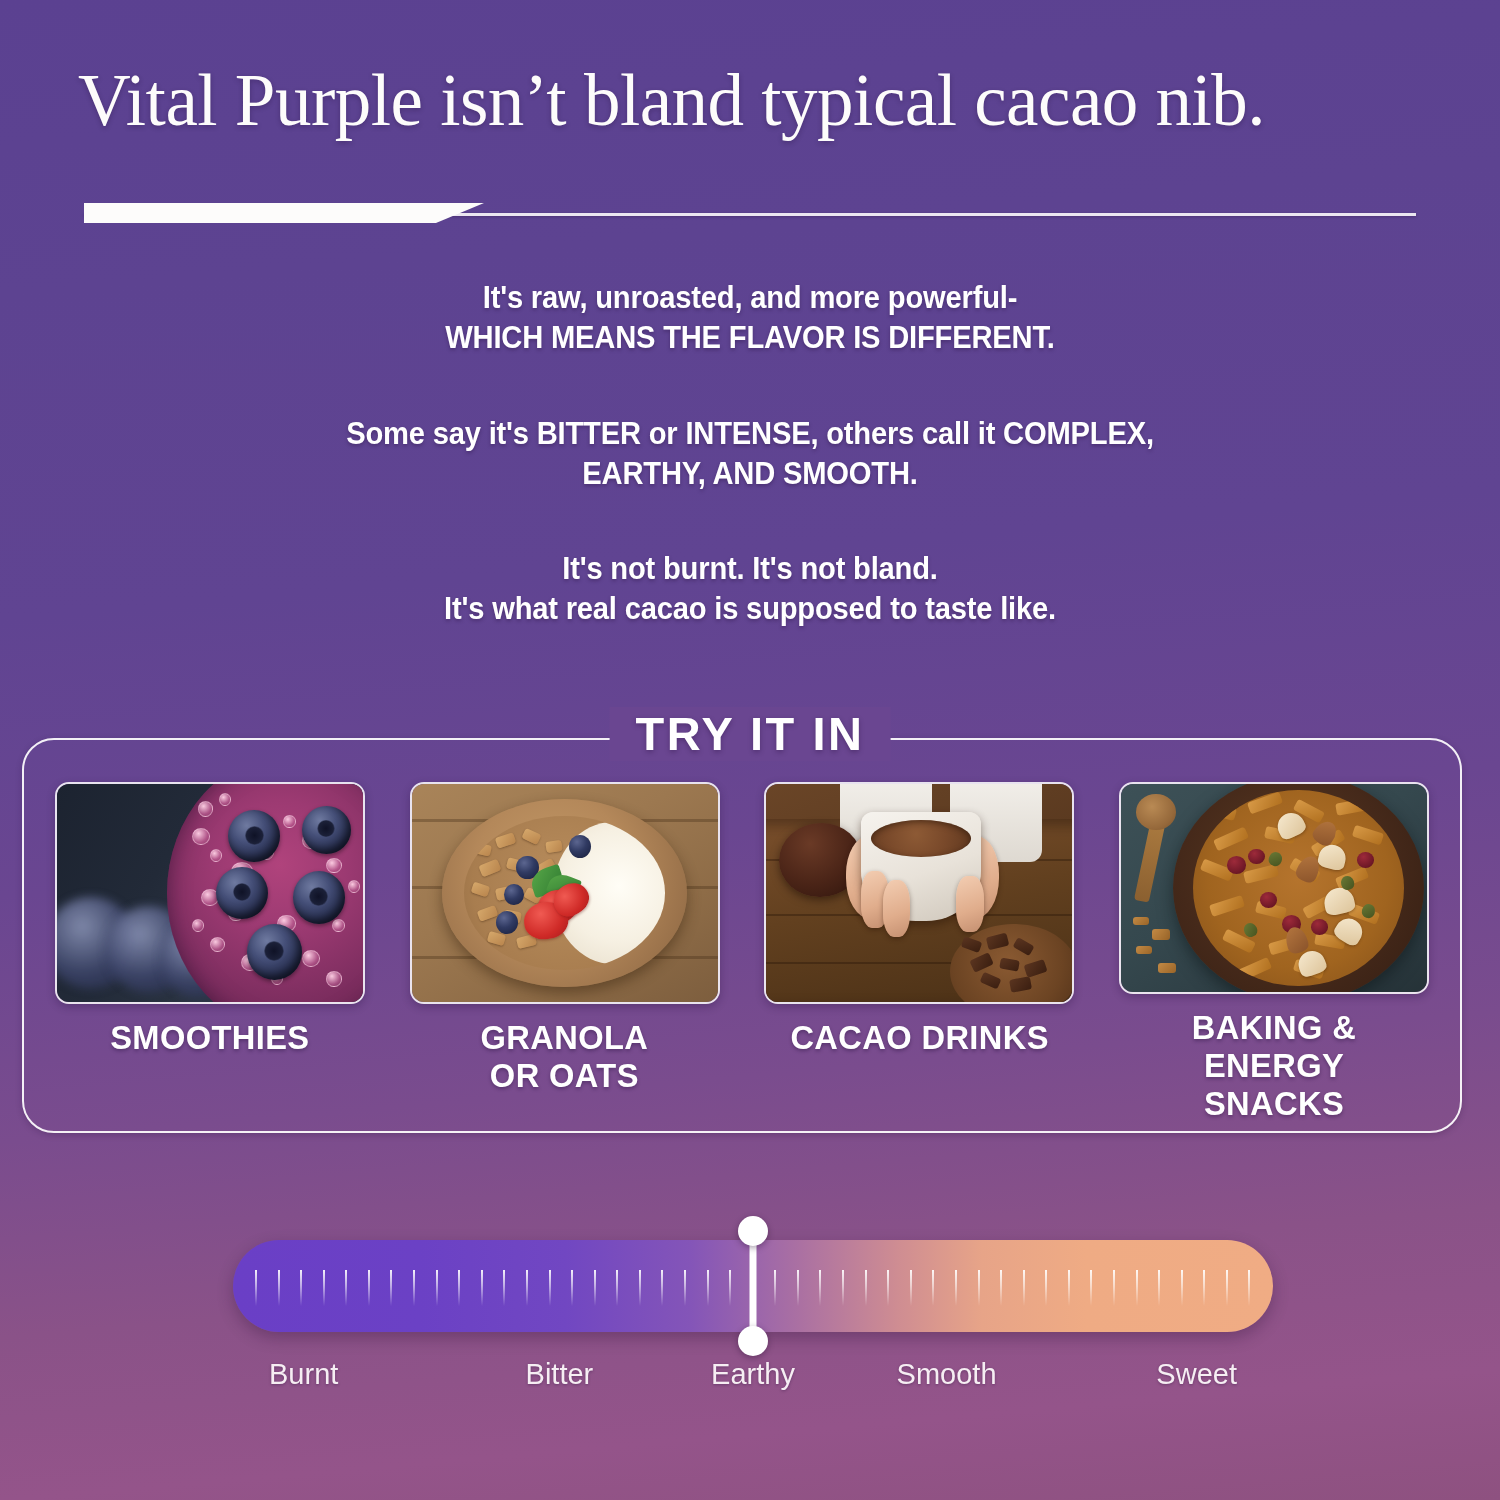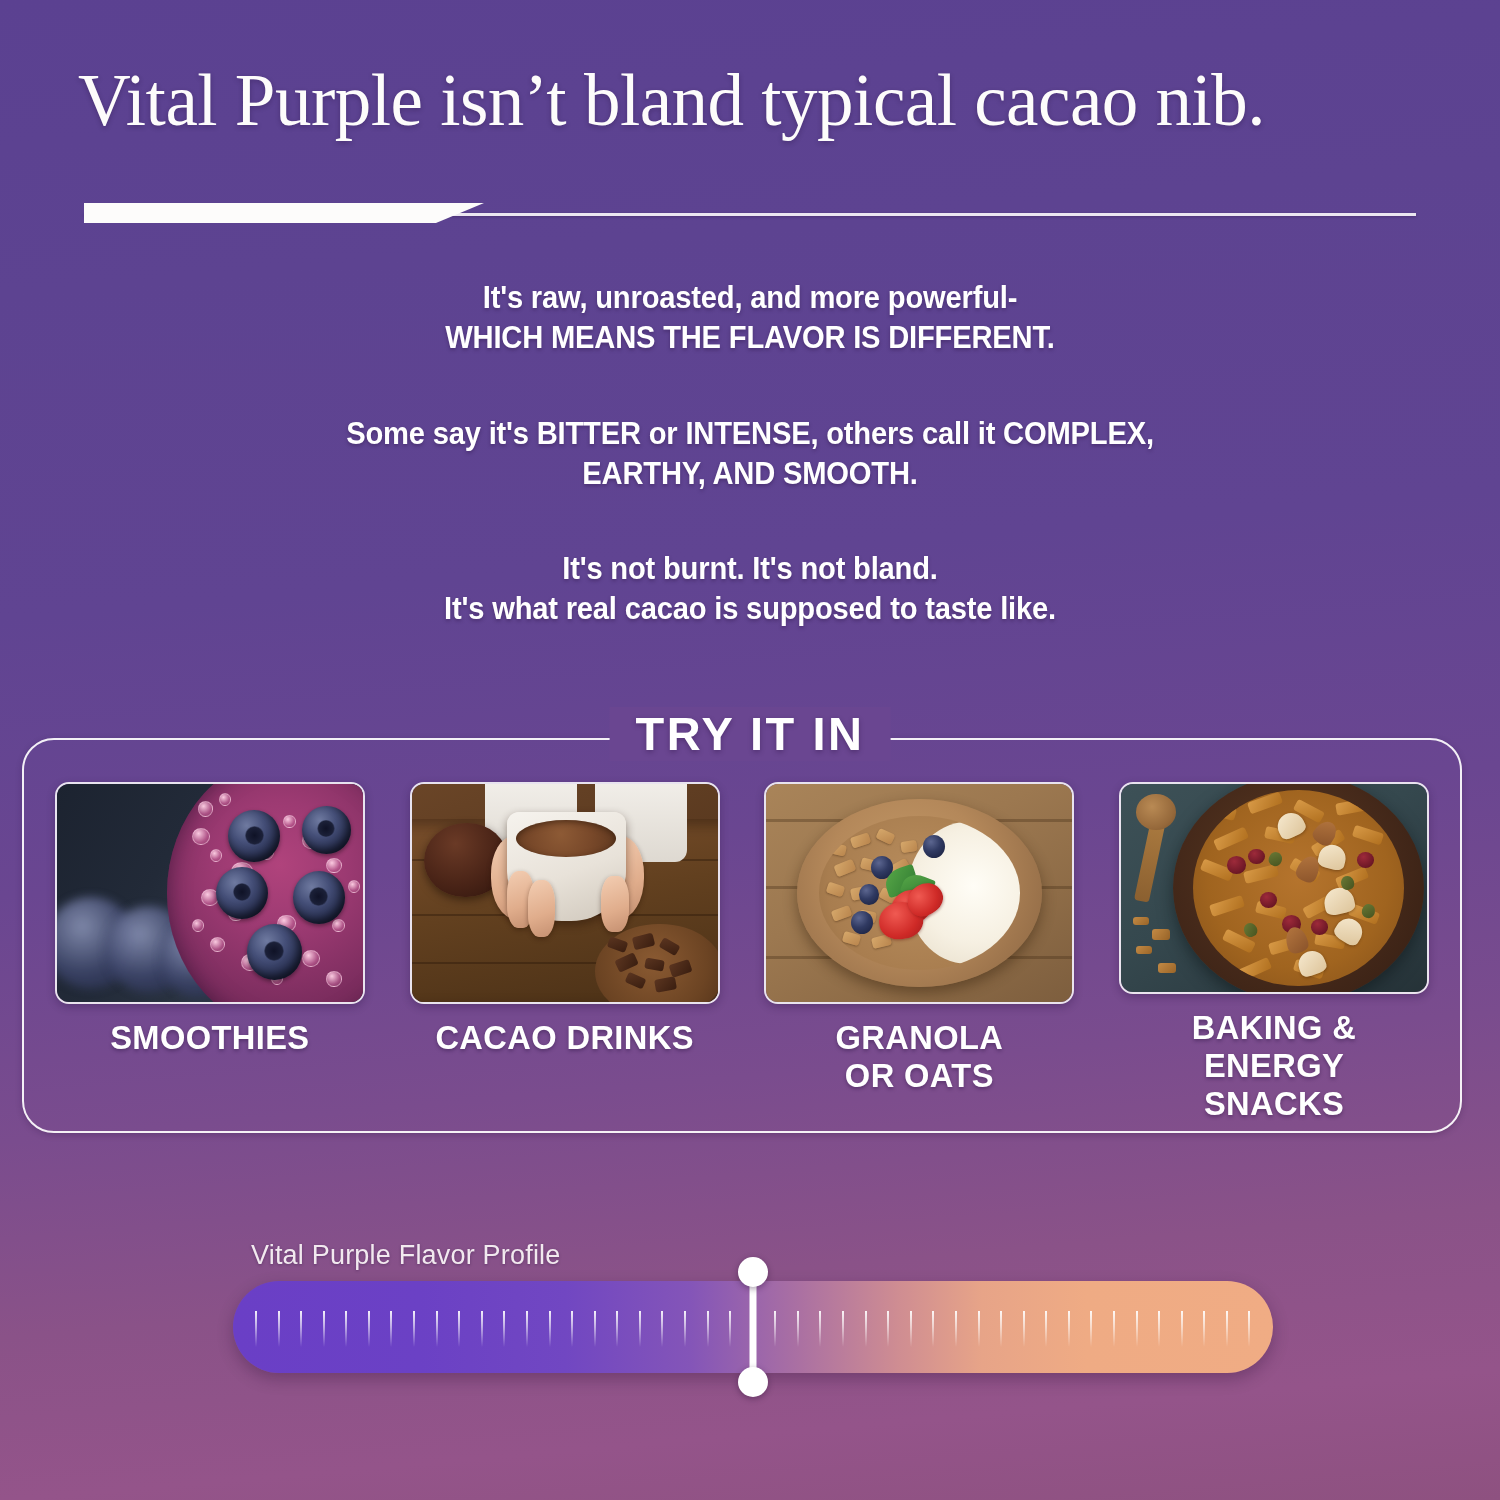--- a/index.html
+++ b/index.html
@@ -370,55 +370,20 @@
           <i style="left:95%;top:44%;width:4%;height:6%;"></i>
         </div>
         <div class="sm-berry" style="left:56%;top:12%;width:17%;height:24%;"></div>
         <div class="sm-berry" style="left:80%;top:10%;width:16%;height:22%;"></div>
         <div class="sm-berry" style="left:52%;top:38%;width:17%;height:24%;"></div>
         <div class="sm-berry" style="left:77%;top:40%;width:17%;height:24%;"></div>
         <div class="sm-berry" style="left:62%;top:64%;width:18%;height:26%;"></div>
       </div>
     </div>
     <div class="label">SMOOTHIES</div>
-  </div>
-
-  <div class="card">
-    <div class="thumb">
-      <div class="scene cd-bg">
-        <div class="cd-board">
-          <div class="cd-grain" style="top:22%;"></div>
-          <div class="cd-grain" style="top:52%;"></div>
-          <div class="cd-grain" style="top:78%;"></div>
-        </div>
-        <div class="cd-sleeve" style="left:24%;"></div>
-        <div class="cd-sleeve" style="left:60%;"></div>
-        <div class="cd-pod"></div>
-        <div class="cd-hand" style="left:26%;top:24%;width:16%;height:38%;"></div>
-        <div class="cd-hand" style="right:24%;top:24%;width:16%;height:38%;"></div>
-        <div class="cd-cup">
-          <div class="cd-liquid"></div>
-        </div>
-        <div class="cd-hand" style="left:31%;top:40%;width:9%;height:26%;border-radius:40%;"></div>
-        <div class="cd-hand" style="left:38%;top:44%;width:9%;height:26%;border-radius:40%;"></div>
-        <div class="cd-hand" style="right:29%;top:42%;width:9%;height:26%;border-radius:40%;"></div>
-        <div class="cd-tray"></div>
-        <div class="cd-nibs">
-          <i style="left:6%;top:10%;width:18%;height:16%;transform:rotate(20deg);"></i>
-          <i style="left:30%;top:4%;width:20%;height:18%;transform:rotate(-14deg);"></i>
-          <i style="left:56%;top:12%;width:18%;height:16%;transform:rotate(30deg);"></i>
-          <i style="left:14%;top:34%;width:20%;height:18%;transform:rotate(-25deg);"></i>
-          <i style="left:42%;top:38%;width:18%;height:16%;transform:rotate(10deg);"></i>
-          <i style="left:66%;top:42%;width:20%;height:18%;transform:rotate(-18deg);"></i>
-          <i style="left:24%;top:62%;width:18%;height:16%;transform:rotate(24deg);"></i>
-          <i style="left:52%;top:66%;width:20%;height:18%;transform:rotate(-10deg);"></i>
-        </div>
-      </div>
-    </div>
-    <div class="label">CACAO DRINKS</div>
   </div>
 
   <div class="card">
     <div class="thumb">
       <div class="scene gr-bg">
         <div class="gr-plank" style="top:16%;"></div>
         <div class="gr-plank" style="top:47%;"></div>
         <div class="gr-plank" style="top:79%;"></div>
         <div class="gr-bowl">
           <div class="gr-inner">
@@ -450,20 +415,55 @@
             <div class="gr-straw" style="left:30%;top:56%;width:22%;height:24%;transform:rotate(-8deg);"></div>
             <div class="gr-straw" style="left:44%;top:44%;width:18%;height:20%;transform:rotate(-34deg);"></div>
           </div>
         </div>
       </div>
     </div>
     <div class="label">
       <span>GRANOLA</span><br>
       <span>OR OATS</span>
     </div>
+  </div>
+
+  <div class="card">
+    <div class="thumb">
+      <div class="scene cd-bg">
+        <div class="cd-board">
+          <div class="cd-grain" style="top:22%;"></div>
+          <div class="cd-grain" style="top:52%;"></div>
+          <div class="cd-grain" style="top:78%;"></div>
+        </div>
+        <div class="cd-sleeve" style="left:24%;"></div>
+        <div class="cd-sleeve" style="left:60%;"></div>
+        <div class="cd-pod"></div>
+        <div class="cd-hand" style="left:26%;top:24%;width:16%;height:38%;"></div>
+        <div class="cd-hand" style="right:24%;top:24%;width:16%;height:38%;"></div>
+        <div class="cd-cup">
+          <div class="cd-liquid"></div>
+        </div>
+        <div class="cd-hand" style="left:31%;top:40%;width:9%;height:26%;border-radius:40%;"></div>
+        <div class="cd-hand" style="left:38%;top:44%;width:9%;height:26%;border-radius:40%;"></div>
+        <div class="cd-hand" style="right:29%;top:42%;width:9%;height:26%;border-radius:40%;"></div>
+        <div class="cd-tray"></div>
+        <div class="cd-nibs">
+          <i style="left:6%;top:10%;width:18%;height:16%;transform:rotate(20deg);"></i>
+          <i style="left:30%;top:4%;width:20%;height:18%;transform:rotate(-14deg);"></i>
+          <i style="left:56%;top:12%;width:18%;height:16%;transform:rotate(30deg);"></i>
+          <i style="left:14%;top:34%;width:20%;height:18%;transform:rotate(-25deg);"></i>
+          <i style="left:42%;top:38%;width:18%;height:16%;transform:rotate(10deg);"></i>
+          <i style="left:66%;top:42%;width:20%;height:18%;transform:rotate(-18deg);"></i>
+          <i style="left:24%;top:62%;width:18%;height:16%;transform:rotate(24deg);"></i>
+          <i style="left:52%;top:66%;width:20%;height:18%;transform:rotate(-10deg);"></i>
+        </div>
+      </div>
+    </div>
+    <div class="label">CACAO DRINKS</div>
   </div>
 
   <div class="card">
     <div class="thumb">
       <div class="scene en-bg">
         <div class="en-handle"></div>
         <div class="en-spoon"></div>
         <div class="en-crumb" style="left:4%;top:64%;width:5%;height:4%;"></div>
         <div class="en-crumb" style="left:10%;top:70%;width:6%;height:5%;"></div>
         <div class="en-crumb" style="left:5%;top:78%;width:5%;height:4%;"></div>
@@ -515,21 +515,20 @@
     </div>
     <div class="label">
       <span>BAKING &amp; ENERGY</span><br>
       <span>SNACKS</span>
     </div>
   </div>
 
 </div>
 
 <div class="slider-wrap">
-  <div class="slider-title">Vital Purple Flavor Profile</div>
   <div class="track">
     <div class="ticks" id="tick-row">
         <i></i>
         <i></i>
         <i></i>
         <i></i>
         <i></i>
         <i></i>
         <i></i>
         <i></i>
@@ -570,13 +569,20 @@
         <i></i>
         <i></i>
         <i></i>
       </div>
     <div class="marker" id="flavor-marker" style="left: 50%;">
       <div class="stem"></div>
       <div class="dot top"></div>
       <div class="dot bottom"></div>
     </div>
   </div>
+  <div class="scale-labels" id="scale-labels">
+      <span>Burnt</span>
+      <span>Bitter</span>
+      <span>Earthy</span>
+      <span>Smooth</span>
+      <span>Sweet</span>
+    </div>
 </div>
 
 </body></html>

